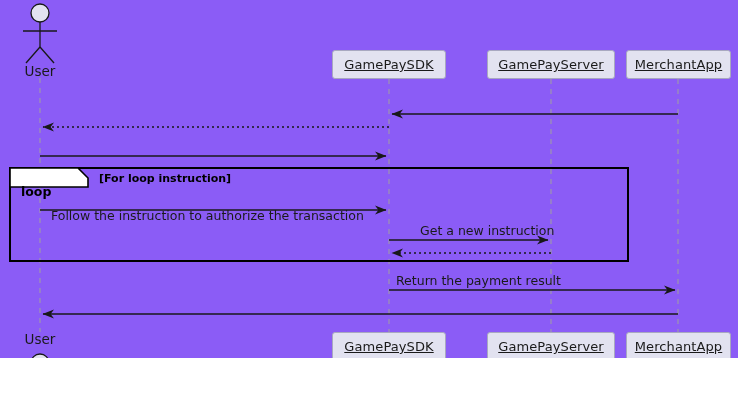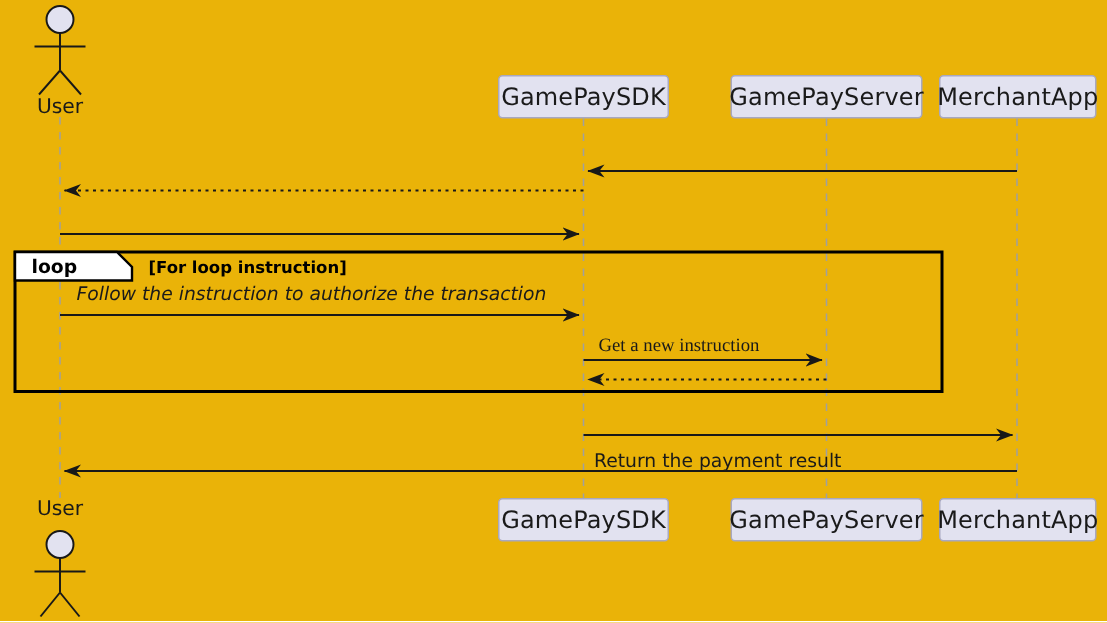--- a/index.html
+++ b/index.html
@@ -6,44 +6,45 @@
     margin: 0;
     padding: 0;
     background: #ffffff;
   }
   body {
     font-family: "DejaVu Sans", sans-serif;
   }
   #diagram {
     position: relative;
     width: 738px;
-    height: 414px;
-    background: #eab308;
+    height: 358px;
+    background: #8b5cf6;
     overflow: hidden;
   }
   #svg-layer {
     position: absolute;
     left: 0;
     top: 0;
     width: 738px;
     height: 415px;
   }
   .participant-box {
     position: absolute;
     box-sizing: border-box;
     background: #E2E2F0;
     border: 1px solid #A8A8C0;
     border-radius: 3px;
     display: flex;
     align-items: center;
     justify-content: center;
-    font-size: 16px;
+    font-size: 13px;
     color: #1a1a1a;
     letter-spacing: 0.1px;
     white-space: nowrap;
+    text-decoration: underline;
   }
   .actor-label {
     position: absolute;
     font-size: 13.5px;
     color: #1a1a1a;
     white-space: nowrap;
     text-align: center;
   }
   .msg-label {
     position: absolute;
@@ -133,25 +134,25 @@
   <div class="actor-label" style="left:0px; top:331px; width:80px;">User</div>
 
   <div class="participant-box" style="left:332px; top:50px; width:114px; height:29px;">GamePaySDK</div>
   <div class="participant-box" style="left:487px; top:50px; width:128px; height:29px;">GamePayServer</div>
   <div class="participant-box" style="left:626px; top:50px; width:105px; height:29px;">MerchantApp</div>
 
   <div class="participant-box" style="left:332px; top:332px; width:114px; height:29px;">GamePaySDK</div>
   <div class="participant-box" style="left:487px; top:332px; width:128px; height:29px;">GamePayServer</div>
   <div class="participant-box" style="left:626px; top:332px; width:105px; height:29px;">MerchantApp</div>
 
-  <div class="frag-tab-label" style="left:21px; top:170px;text-align:right;">loop</div>
+  <div class="frag-tab-label" style="left:21px; top:184px;text-align:right;">loop</div>
   <div class="frag-guard-label" style="left:99px; top:172px;">[For loop instruction]</div>
 
 
 
-  <div class="msg-label" style="left:51px; top:188px;font-style:italic;">Follow the instruction to authorize the transaction</div>
+  <div class="msg-label" style="left:51px; top:208px;">Follow the instruction to authorize the transaction</div>
 
-  <div class="msg-label" style="left:399px; top:223px;font-family:Liberation Serif, serif;">Get a new instruction</div>
+  <div class="msg-label" style="left:420px; top:223px;">Get a new instruction</div>
 
-  <div class="msg-label" style="left:396px; top:273px;margin-top:26px;">Return the payment result</div>
+  <div class="msg-label" style="left:396px; top:273px;">Return the payment result</div>
 
 
 </div>
 
 </body></html>

